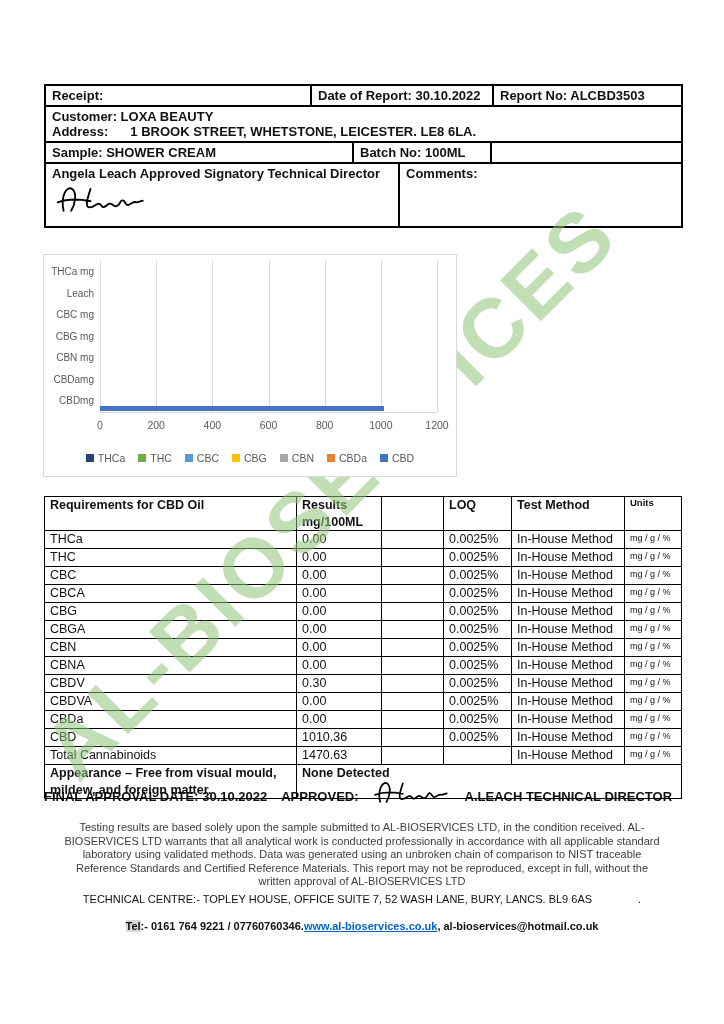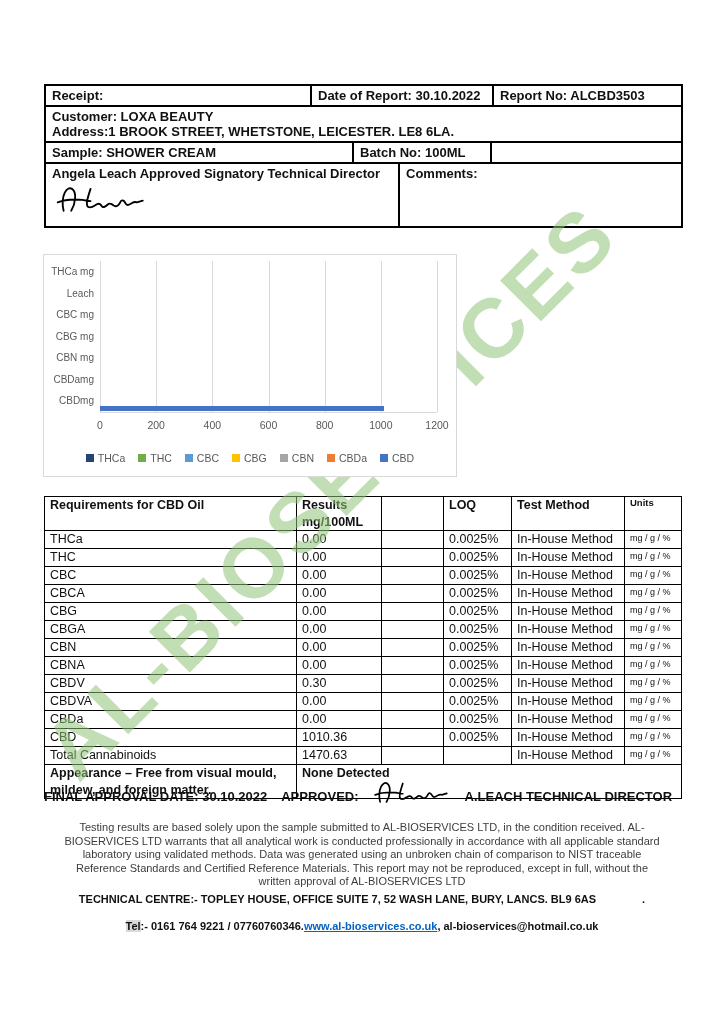--- a/index.html
+++ b/index.html
@@ -19,21 +19,21 @@
   .hdr{position:absolute; left:40px; top:8px; display:flex; align-items:flex-start;}
   .hdr .titles{margin-left:10px;}
   .hdr .t1{font-size:33px; font-weight:bold; color:#1e7b33; line-height:38px; letter-spacing:.5px;}
   .hdr .t2{font-size:24px; color:#2d8a41; line-height:26px;}
   
   .infoblock{position:absolute; left:44px; top:84px; width:637px; z-index:1;}
   table.info{border-collapse:collapse; width:637px; table-layout:fixed;}
   table.info td{border:2px solid #000; font-size:13px; font-weight:bold; padding:2px 6px; vertical-align:top; overflow:hidden;}
   table.info{margin-top:-2px;}
   table.info:first-child{margin-top:0;padding-left:30px;}
-  .addr-line .lbl{margin-right:0;}
+  .addr-line .lbl{margin-right:22px;}
   .sig-cell{height:58px;}
   .sig-svg{display:block; margin:2px 0 0 2px;}
   
   .chart-box{position:absolute; left:43px; top:254px; width:412px; height:221px;
     background:#fff; border:1px solid #d9d9d9; z-index:10;}
   .cat-label{position:absolute; left:0; width:50px; text-align:right;
     font-size:10px; color:#595959;}
   .gridline{position:absolute; width:1px; background:#d9d9d9;}
   .plot-base{position:absolute; height:1px; background:#d9d9d9;}
   .hbar{position:absolute; height:5px;}
@@ -53,21 +53,21 @@
   table.res .bold{font-weight:bold;}
   
   .approval{position:absolute; left:44px; top:778px; width:637px; display:flex;
     align-items:center; justify-content:flex-start; font-size:13px; font-weight:bold; z-index:1;}
   .approval .sig2{margin:0 10px 8px 14px;}
   .approval .dirname{margin-left:4px;}
   
   .disclaimer{position:absolute; left:62px; top:821px; width:600px; text-align:center;
     font-size:11px; line-height:13.5px; color:#3d3d3d; z-index:1;}
   .f1{position:absolute; left:0; top:893px; width:724px; text-align:center;
-    font-size:11px; font-weight:bold; z-index:1;}
+    font-size:11px; font-weight:normal; z-index:1;}
   .f1 .dot{margin-left:46px;}
   .f2{position:absolute; left:0; top:920px; width:724px; text-align:center;
     font-size:11px; font-weight:bold; z-index:1;}
   .f2 .tel-hl{background:#d9d9d9;}
   .f2 a{color:#0563c1; text-decoration:underline; font-weight:bold;}
 </style>
 </head>
 <body>
 
 <div class="page">

